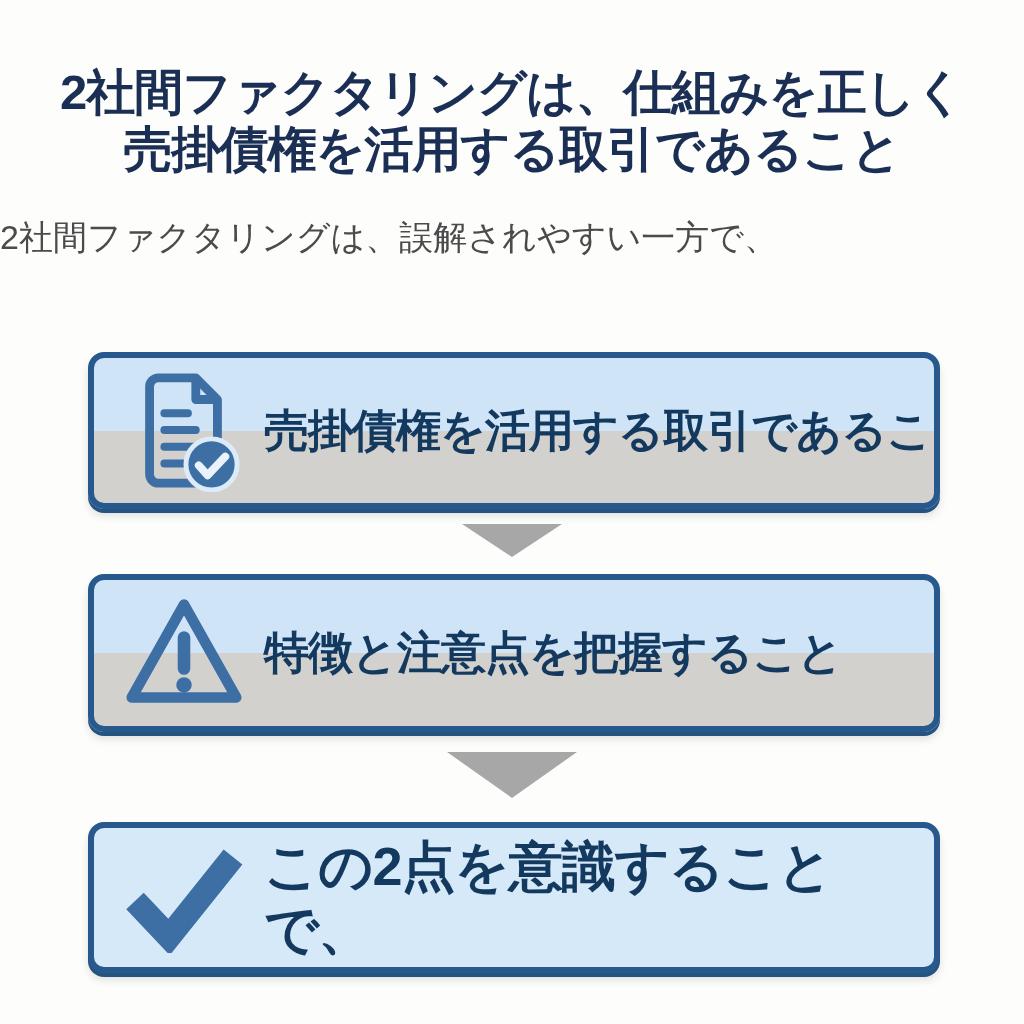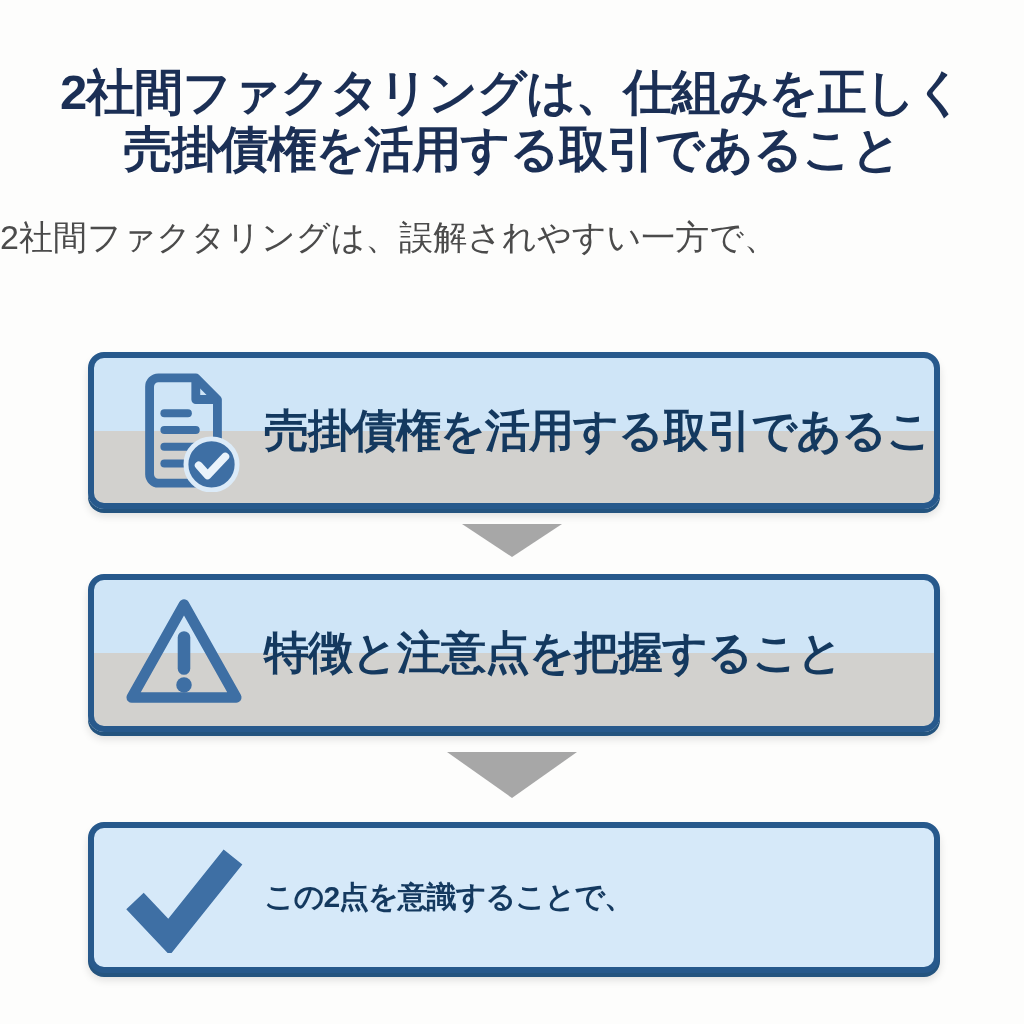--- a/index.html
+++ b/index.html
@@ -70,21 +70,21 @@
   .icon-wrap svg { display: block; }
   .step-label {
     color: #14395f;
     font-size: 45px;
     font-weight: 900;
     margin-left: 14px;
     letter-spacing: -1px;
     white-space: nowrap;
   }
   .step-label.two-line {
-    font-size: 30px;
+    font-size: 54px;
     line-height: 1.16;
     white-space: normal;
   }
   .flow-arrow {
     position: absolute;
     width: 0;
     height: 0;
   }
   #arrow1 {
     top: 524px;

